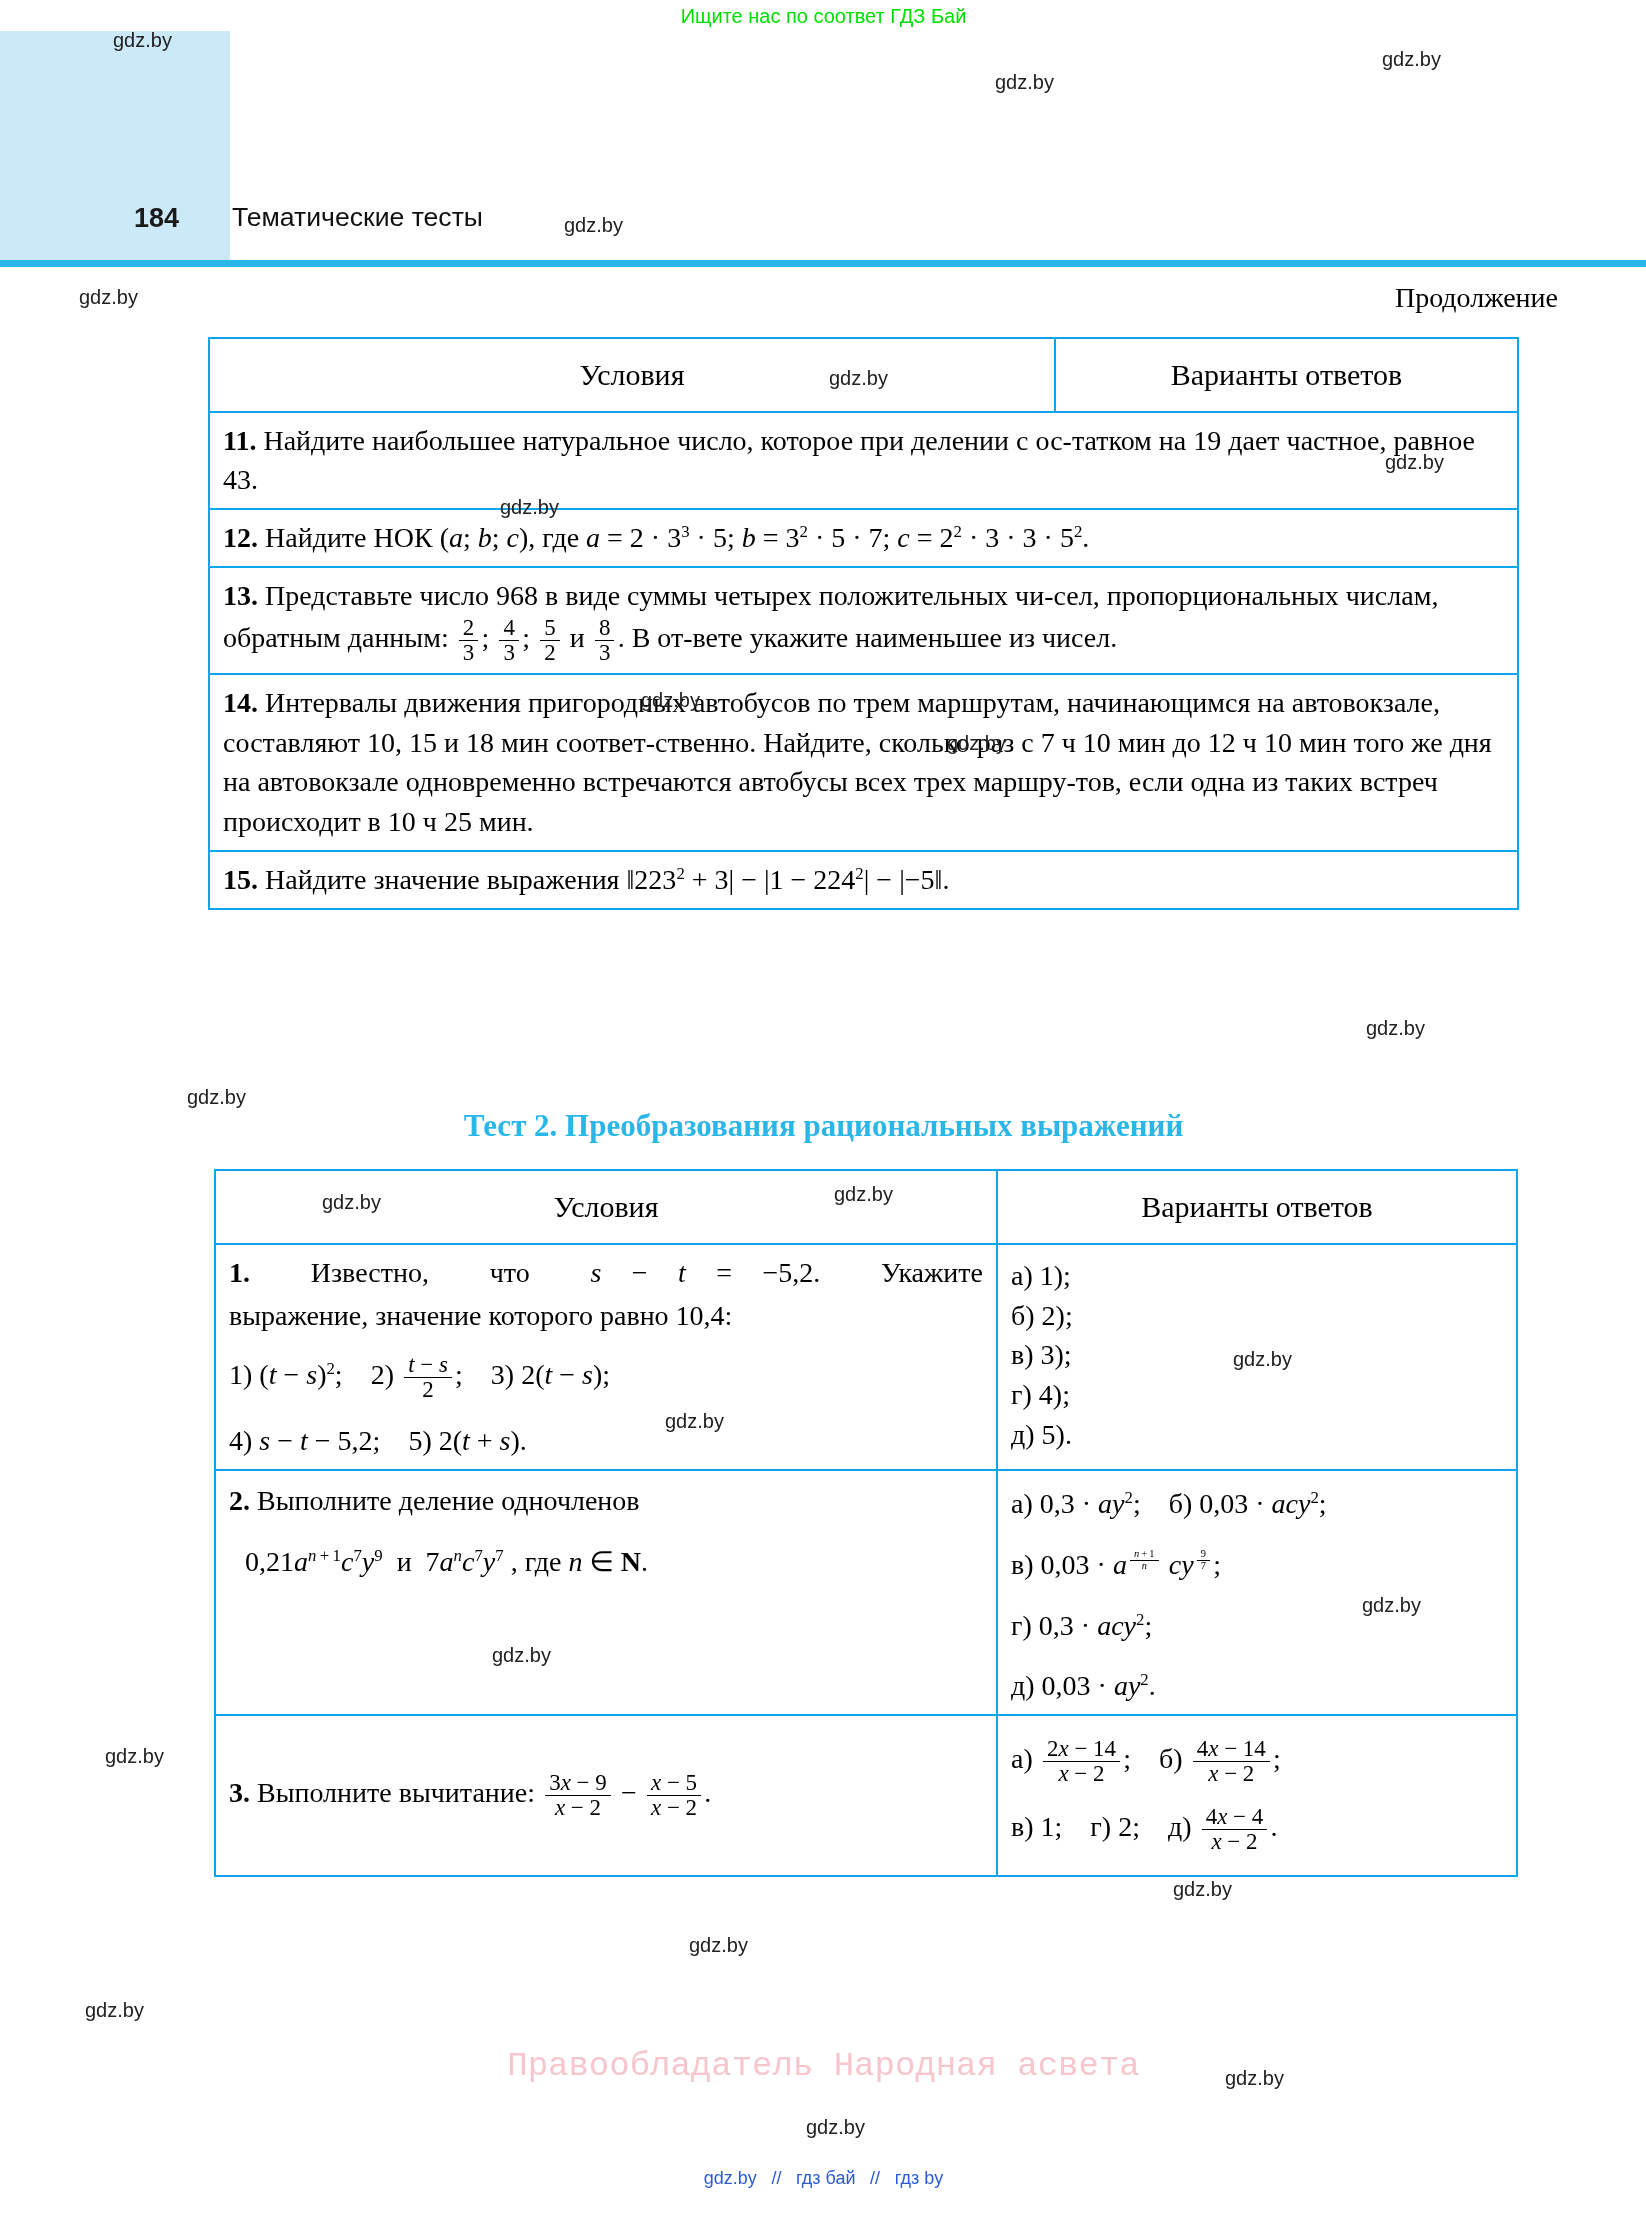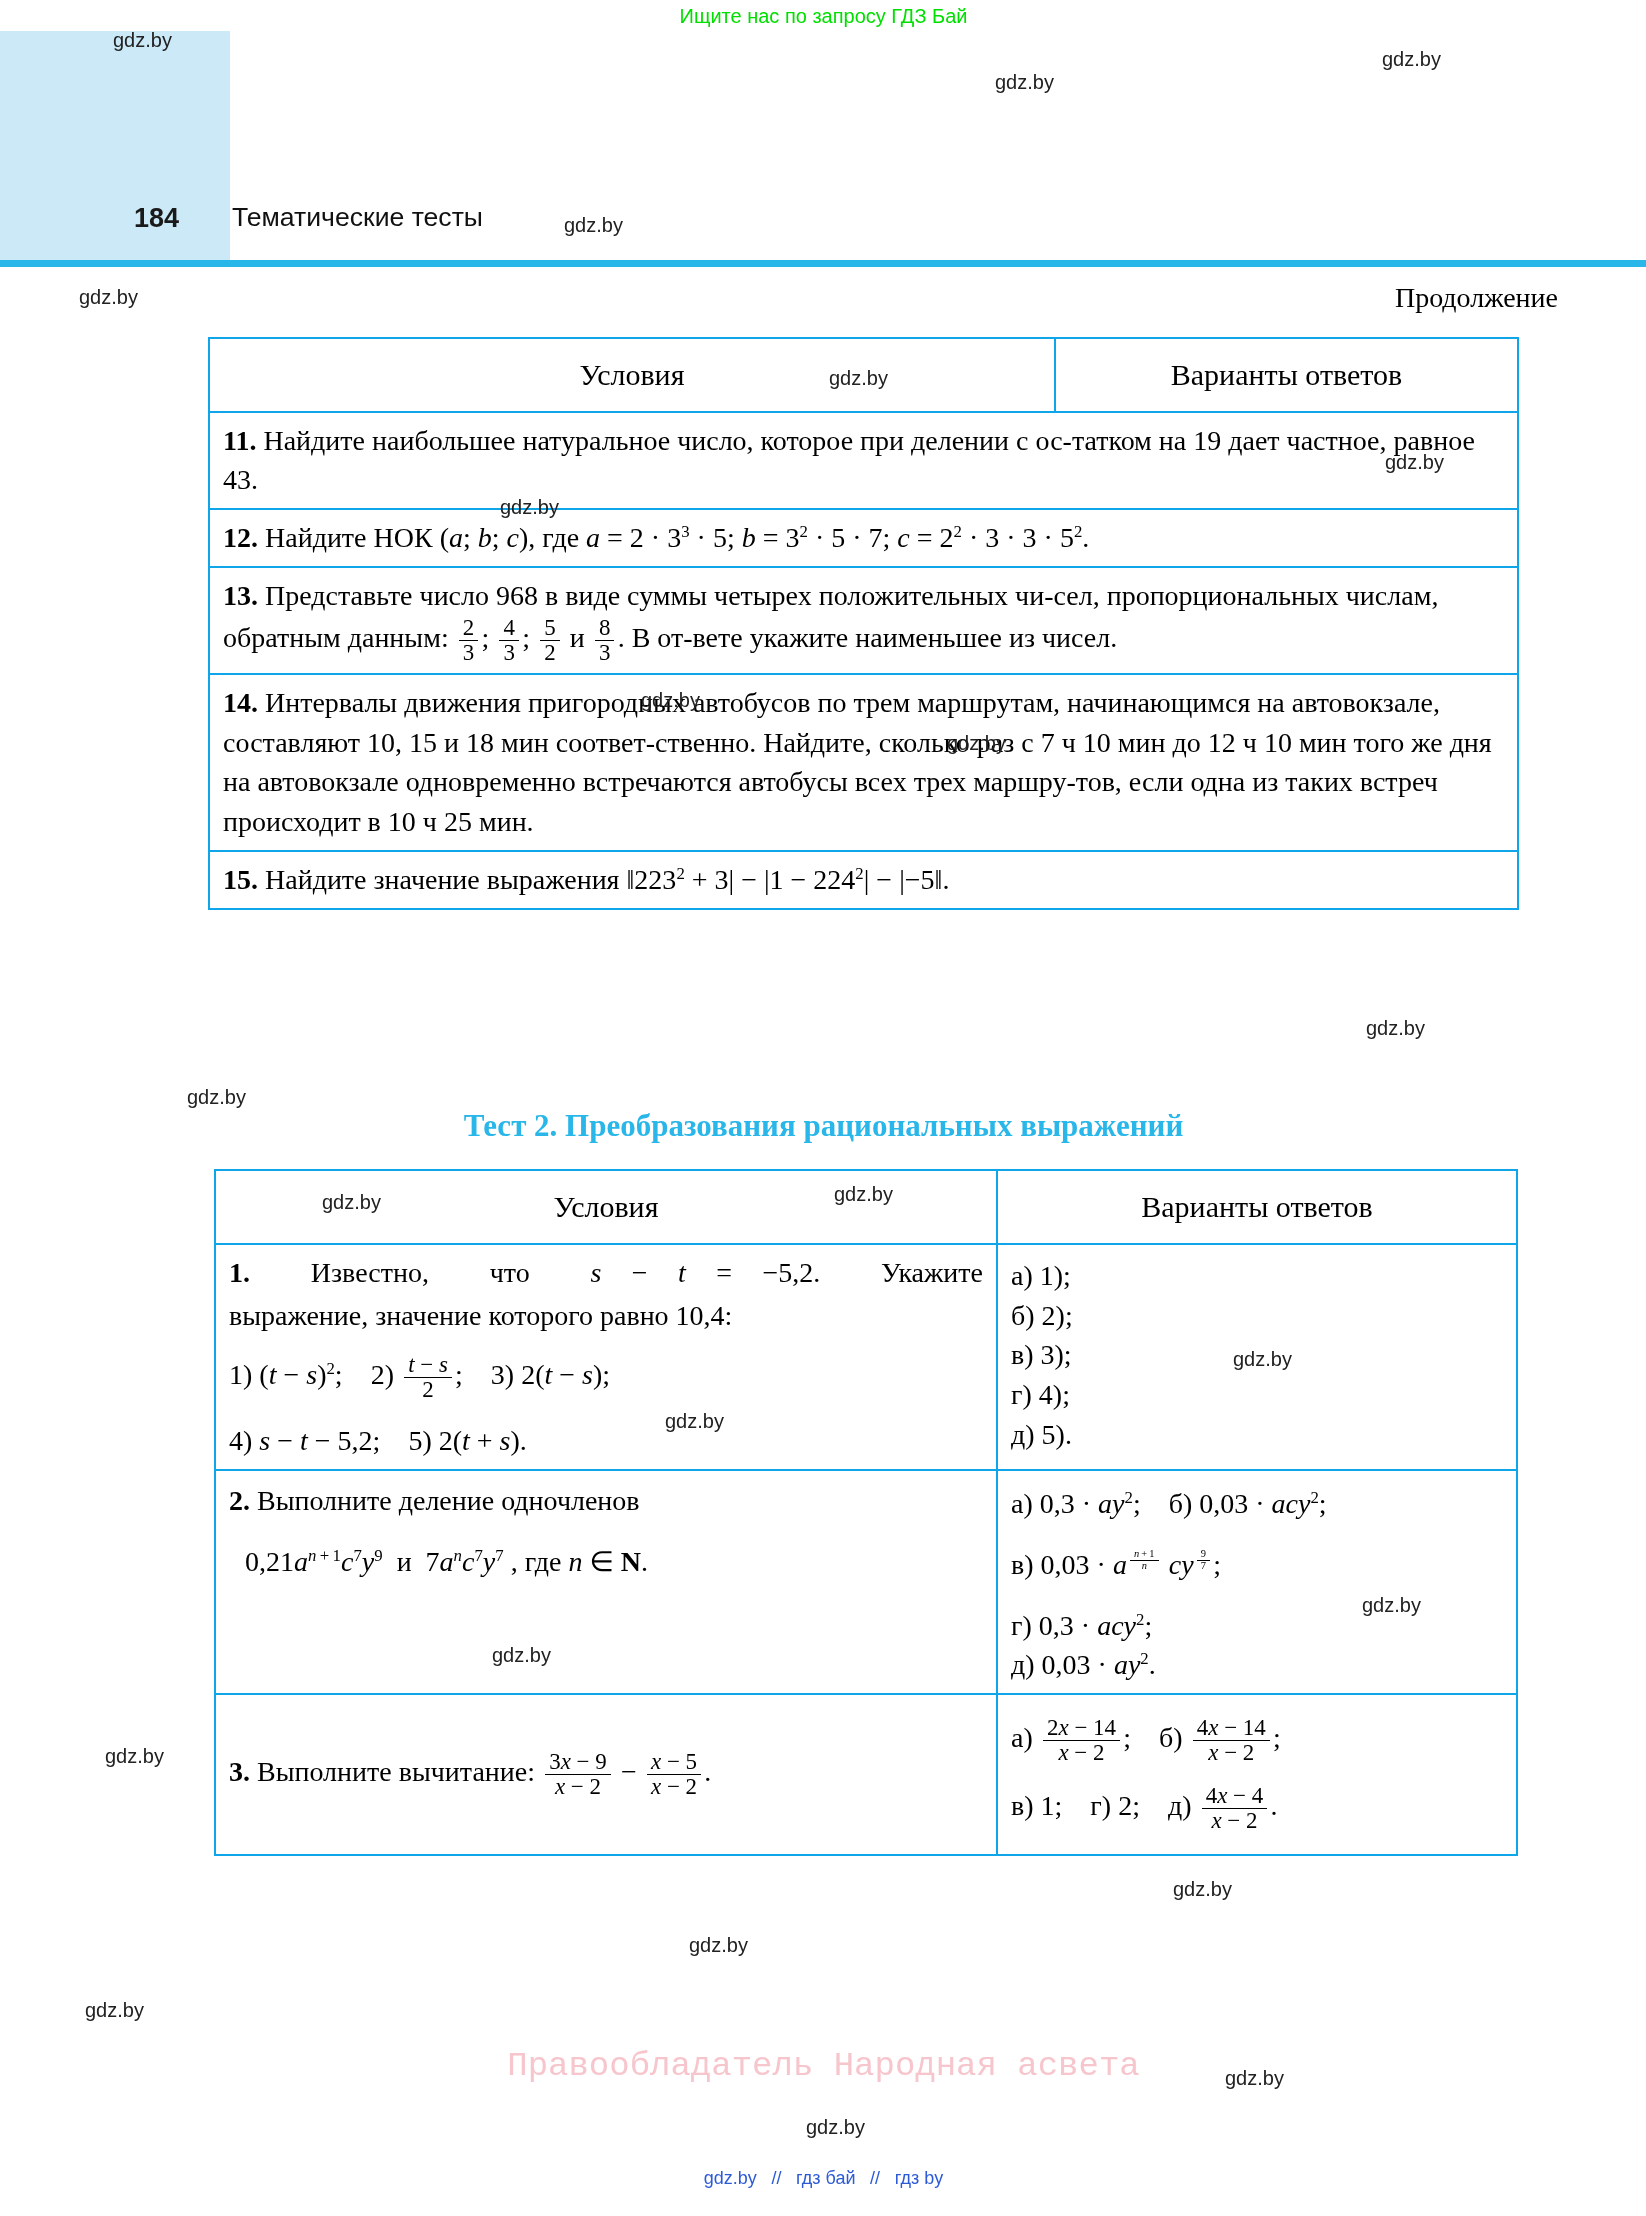--- a/index.html
+++ b/index.html
@@ -150,21 +150,21 @@
     font-family: "Liberation Sans", sans-serif;
     font-size: 18px;
     color: #2d5bd7;
     z-index: 4;
   }
   .botbar span { margin: 0 4.8px; }
 </style>
 </head>
 <body>
 
-<div class="wm-top">Ищите нас по запросу ГДЗ Бай</div>
+<div class="wm-top">Ищите нас по соответ ГДЗ Бай</div>
 
 <div class="blue-tab"></div>
 <div class="hrule"></div>
 <div class="pagenum">184</div>
 <div class="runhead">Тематические тесты</div>
 <div class="contin">Продолжение</div>
 
 <table class="tbl" style="left:208px; top:337px; width:1310px;">
   <colgroup>
       <col class="colA">
@@ -271,21 +271,21 @@
         </div>
       </td>
       <td style="vertical-align:top; padding-top:13px;">
         <div style="margin-bottom:21px;">
           а) 0,3 · <span class="it">ay</span><sup>2</sup>; &nbsp;&nbsp; б) 0,03 · <span class="it">acy</span><sup>2</sup>;
         </div>
         <div style="margin-bottom:21px;">
           в) 0,03 · <span class="it">a</span><sup><span class="frac sm"><span class="num"><span class="it">n</span> + 1</span><span class="den"><span class="it">n</span></span></span></sup>
           <span class="it">cy</span><sup><span class="frac sm"><span class="num">9</span><span class="den">7</span></span></sup>;
         </div>
-        <div style="">г) 0,3 · <span class="it">acy</span><sup>2</sup>;</div>
+        <div style="margin-bottom:21px;">г) 0,3 · <span class="it">acy</span><sup>2</sup>;</div>
         <div>д) 0,03 · <span class="it">ay</span><sup>2</sup>.</div>
       </td>
     </tr>
 
     <tr>
       <td style="vertical-align:middle; height:161px;">
         <span class="tnum">3.</span>
         <span>Выполните вычитание:</span>
         <span class="frac"><span class="num">3<span class="it">x</span> − 9</span><span class="den"><span class="it">x</span> − 2</span></span>
         −

